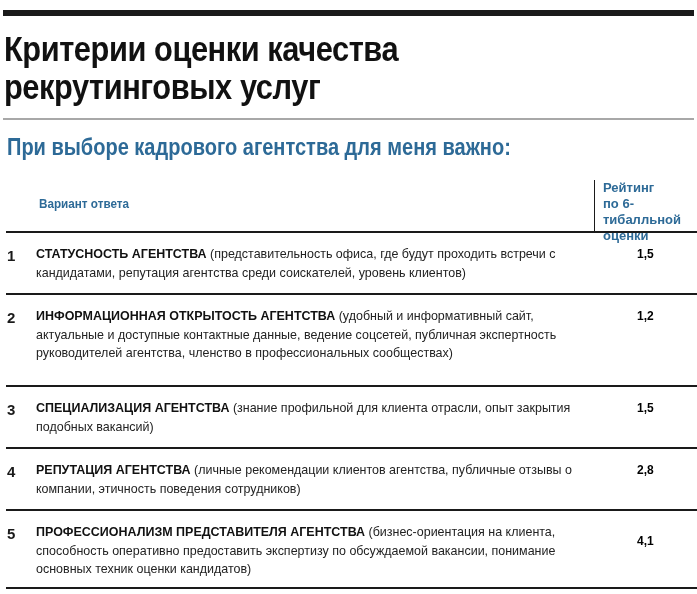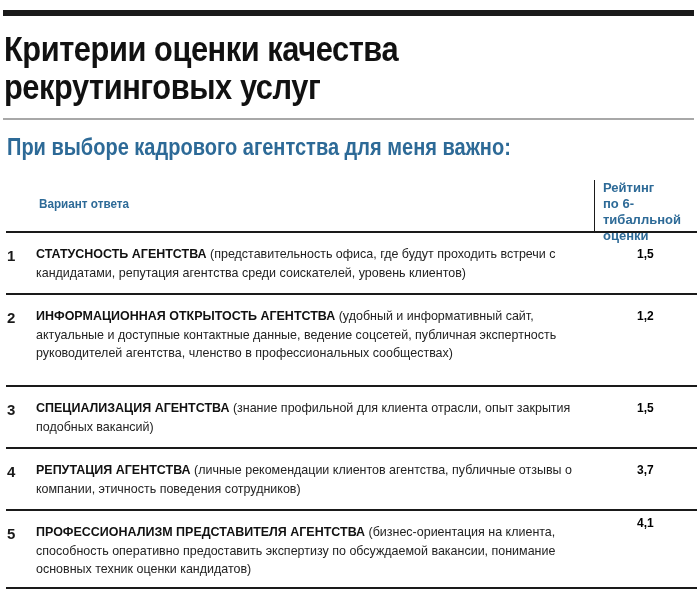--- a/index.html
+++ b/index.html
@@ -58,22 +58,22 @@
 <div>
   <div class="num" style="top:401px">3</div>
   <div class="desc" style="top:399px"><b>СПЕЦИАЛИЗАЦИЯ АГЕНТСТВА</b><span> (знание профильной для клиента отрасли, опыт закрытия подобных вакансий)</span></div>
   <div class="score" style="top:401px">1,5</div>
 </div>
 <div class="row-line" style="top:447px"></div>
 
 <div>
   <div class="num" style="top:463px">4</div>
   <div class="desc" style="top:461px"><b>РЕПУТАЦИЯ АГЕНТСТВА</b><span> (личные рекомендации клиентов агентства, публичные отзывы о компании, этичность поведения сотрудников)</span></div>
-  <div class="score" style="top:463px">3,7</div>
+  <div class="score" style="top:463px">2,8</div>
 </div>
 <div class="row-line" style="top:509px"></div>
 
 <div>
   <div class="num" style="top:525px">5</div>
   <div class="desc" style="top:523px"><b>ПРОФЕССИОНАЛИЗМ ПРЕДСТАВИТЕЛЯ АГЕНТСТВА</b><span> (бизнес-ориентация на кли­ента, способность оперативно предоставить экспертизу по обсуждаемой вакан­сии, понимание основных техник оценки кандидатов)</span></div>
-  <div class="score" style="top:516px">4,1</div>
+  <div class="score" style="top:534px">4,1</div>
 </div>
 <div class="row-line" style="top:587px"></div>
 
 </body></html>

